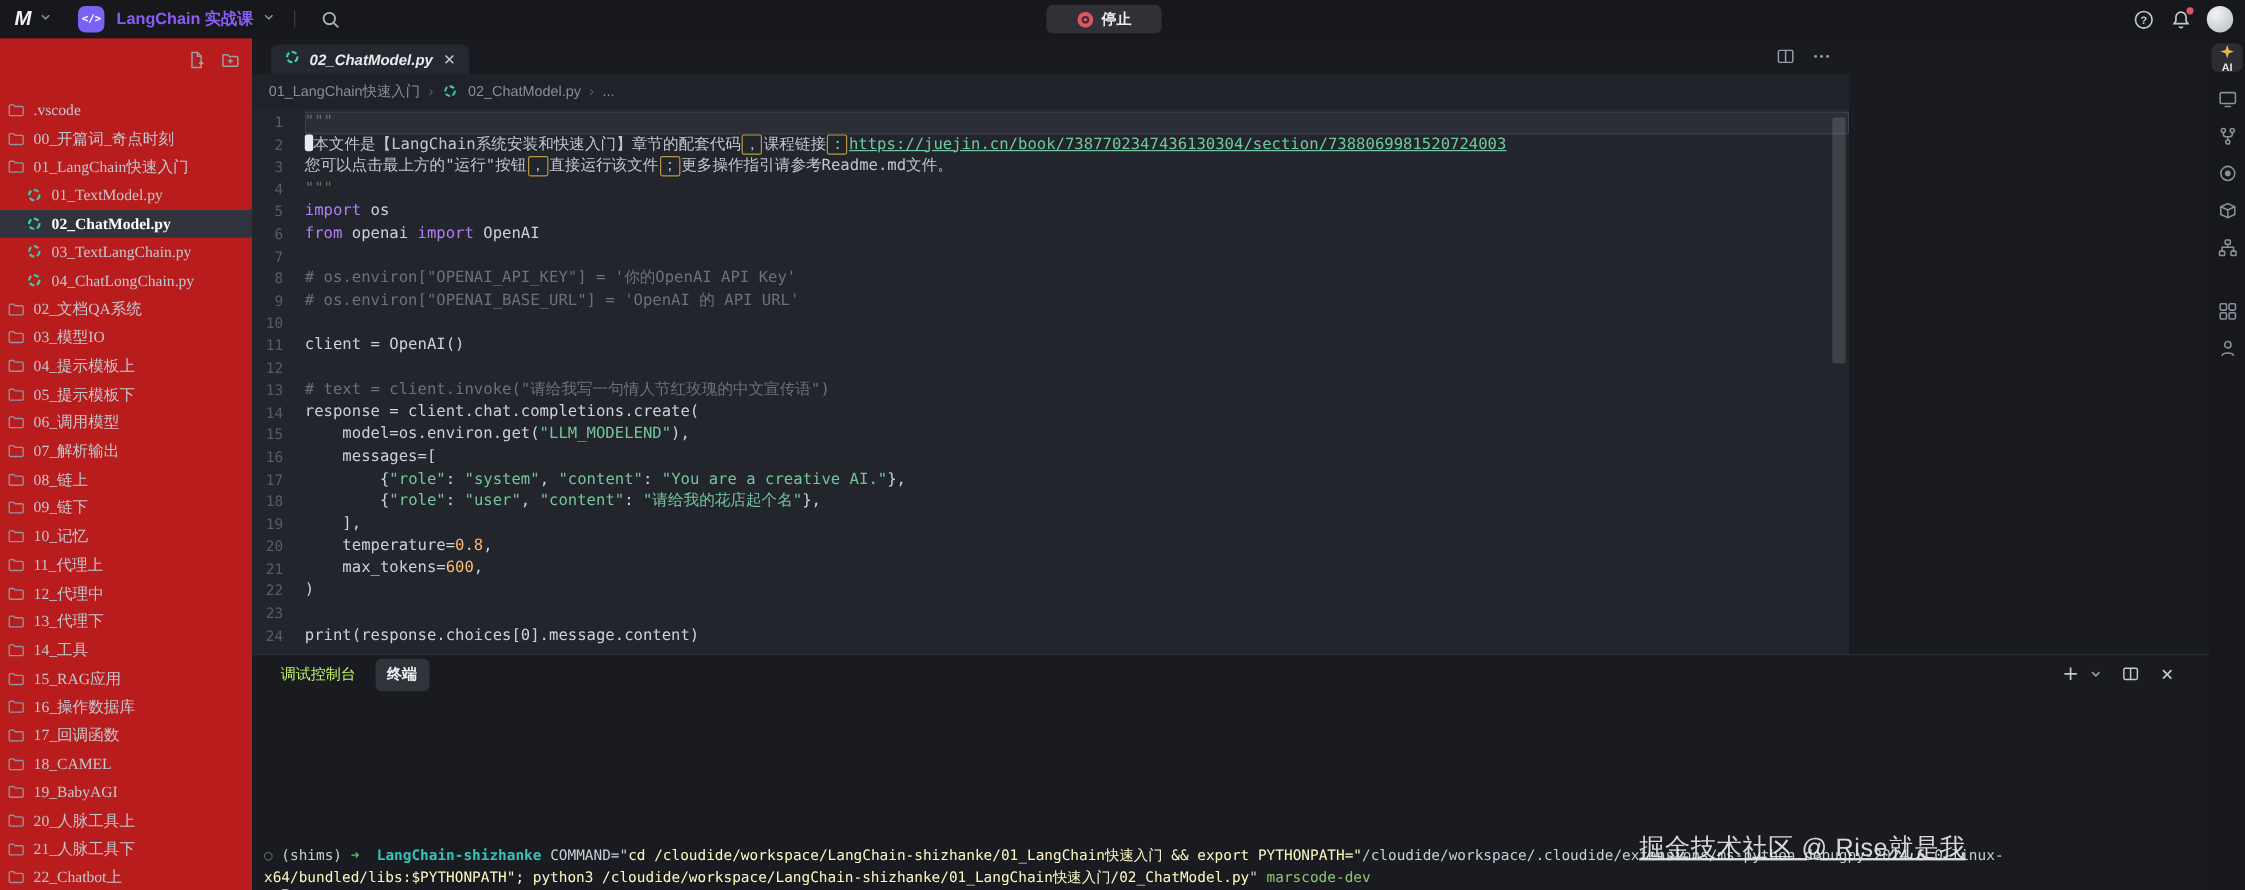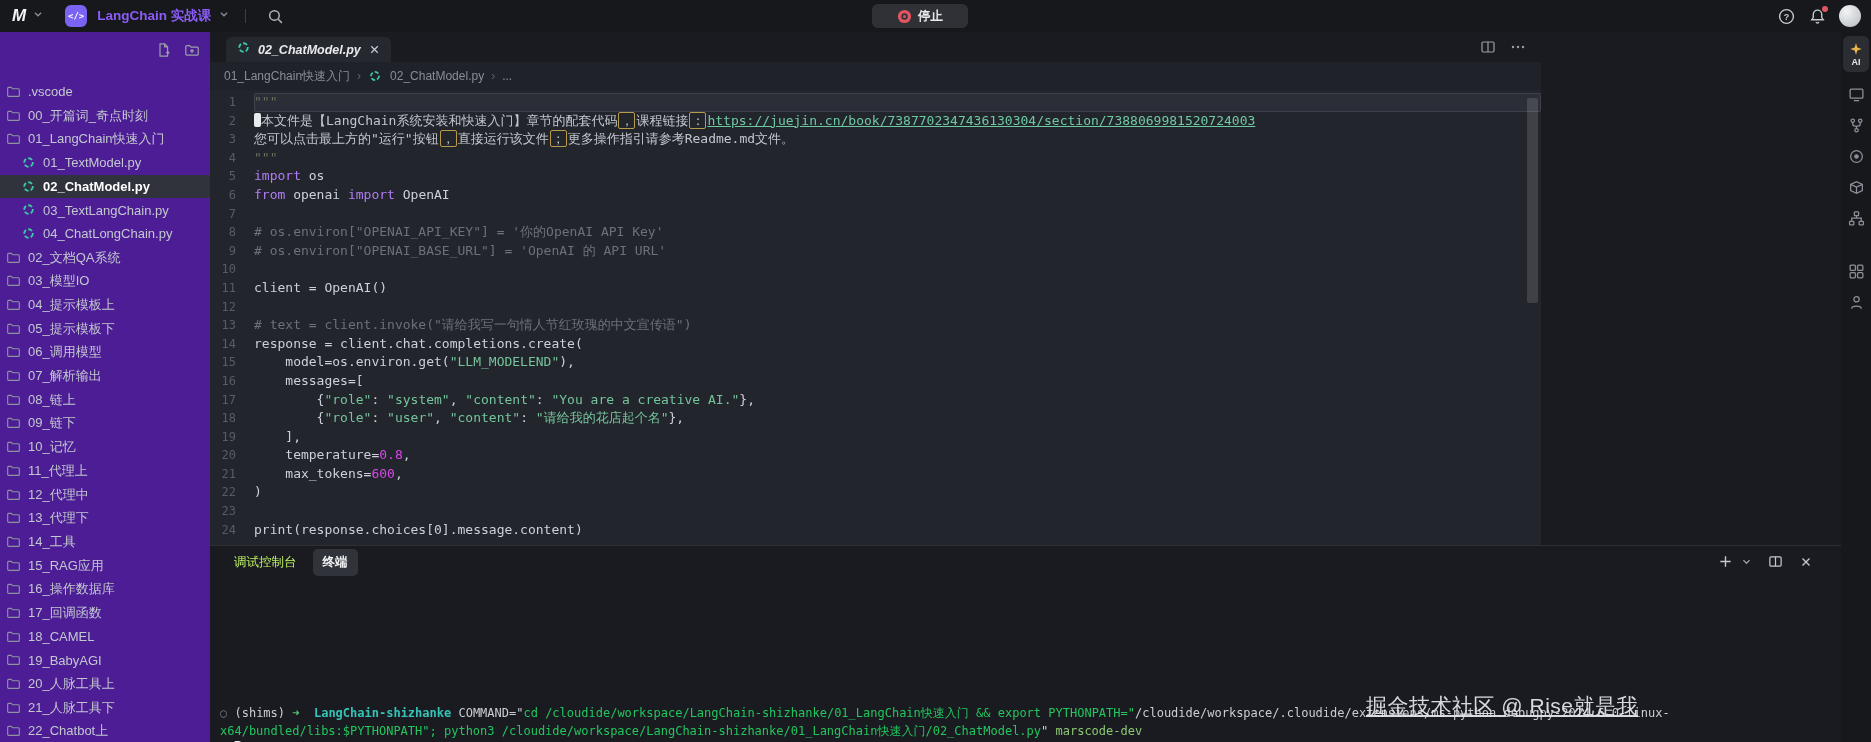--- a/index.html
+++ b/index.html
@@ -22,21 +22,21 @@
     display:flex; align-items:center; justify-content:center; gap:6px; cursor:pointer; }
   .tb-right { position:absolute; right:0; top:0; height:32px; display:flex; align-items:center; }
   .icon-btn { background:none; border:none; padding:0; margin:0 7px; cursor:pointer; line-height:0; }
   .avatar { width:22px; height:22px; border-radius:50%;
     background:radial-gradient(circle at 35% 30%, #f2f3f4, #c7cbd1 70%, #b3b8bf); margin:0 10px 0 6px; }
   .bell-wrap { position:relative; }
   .bell-dot { position:absolute; top:-2px; right:-2px; width:6px; height:6px; border-radius:50%; background:#e05561; }
 
   
   .main { display:flex; height:710px; }
-  .sidebar { position:relative; width:210px; background:#4c1d95; flex:none; overflow:hidden; }
+  .sidebar { position:relative; width:210px; background:#b91c1c; flex:none; overflow:hidden;font-family:Liberation Serif, serif; }
   .sb-actions { position:absolute; top:10px; right:10px; display:flex; gap:12px; }
   .file-tree { position:absolute; top:48px; left:0; right:0; }
   .trow { height:23.7px; display:flex; align-items:center; padding-left:6px; font-size:13px; color:#c3c8cf; cursor:pointer; }
   .trow .ticon { width:16px; height:16px; margin-right:6px; flex:none; line-height:0; }
   .trow.indent { padding-left:21px; }
   .trow.sel { background:#30333b; color:#ffffff; font-weight:bold; }
   .tlabel { white-space:nowrap; }
 
   .editor-col { flex:1; display:flex; flex-direction:column; background:#1a1b20; min-width:0; }
   
@@ -58,21 +58,21 @@
   .code-viewport { position:absolute; left:0; top:0; bottom:0; width:1331px; background:#23252c; overflow:hidden; }
   .code { position:absolute; top:3px; left:0; right:0; font-family:"DejaVu Sans Mono", monospace;
     font-size:13px; line-height:18.6px; white-space:pre; }
   .cl { display:flex; height:18.6px; }
   .cl .ln { width:44px; flex:none; text-align:right; padding-right:18px; color:#565d68; font-size:12px; }
   .cl .lc { flex:1; color:#ccd1d9; }
   .cl.hl .lc { background:#2b2e36; box-shadow:inset 0 0 0 1px #3d414b; border-radius:2px; }
   .tok-kw { color:#b07df5; }
   .tok-str { color:#74c59b; }
   .tok-com { color:#6b7178; }
-  .tok-num { color:#d946ef; }
+  .tok-num { color:#fdba74; }
   .tok-doc { color:#c0c6cd; }
   .tok-docq { color:#66705f; }
   .tok-link { color:#6ec9a1; text-decoration:underline; }
   .tok-box { color:#c0c6cd; border:1px solid #b89a4b; border-radius:2px; padding:0 1px; margin:0 1px; }
   .cursor-block { display:inline-block; width:7px; height:14px; background:#e8eaed; border-radius:2px; vertical-align:-2px; }
   .scroll-thumb { position:absolute; right:3px; top:8px; width:11px; height:205px; background:rgba(255,255,255,.13); border-radius:2px; }
 
   
   .panel { height:197px; flex:none; background:#1a1b20; border-top:1px solid #2c2f36; position:relative; }
   .panel-header { height:32px; display:flex; align-items:center; padding-left:14px; gap:6px; }
@@ -80,25 +80,25 @@
   .ptab.active { background:#30333a; color:#f0f2f4; font-weight:bold; }
   .panel-actions { position:absolute; right:28px; top:8px; display:flex; align-items:center; gap:16px; }
   .terminal { position:absolute; left:0; right:0; top:32px; bottom:0; overflow:hidden;
     font-family:"DejaVu Sans Mono", monospace; font-size:12px; line-height:18px; white-space:pre; }
   .tline { position:absolute; left:10px; right:0; }
   .t-dim { color:#6c727a; }
   .t-w { color:#c9ced6; }
   .t-grn { color:#57c06d; }
   .t-grn2 { color:#8cc772; }
   .t-teal { color:#35c3b7; font-weight:bold; }
-  .t-red { color:#22c55e; }
+  .t-red { color:#fef9c3; }
 
   
   .activitybar { width:30px; flex:none; background:#17181c; display:flex; flex-direction:column; align-items:center; }
-  .ai-tile { width:26px; height:36px; margin-top:4px; background:#2b2d33; border-radius:6px;
+  .ai-tile { width:26px; height:24px; margin-top:4px; background:#2b2d33; border-radius:6px;
     display:flex; flex-direction:column; align-items:center; justify-content:center; gap:1px; cursor:pointer; }
   .ai-label { font-size:9px; color:#e4e6ea; font-weight:bold; }
   .ab-icon { margin-top:14px; line-height:0; background:none; border:none; cursor:pointer; }
   .ab-icon.gap { margin-top:36px; }
 
   .watermark { position:absolute; left:1366px; top:692px; font-size:21px; color:rgba(224,227,232,.95);
     white-space:nowrap; z-index:50; letter-spacing:.5px;text-decoration:underline; }
 </style>
 </head>
 <body>

